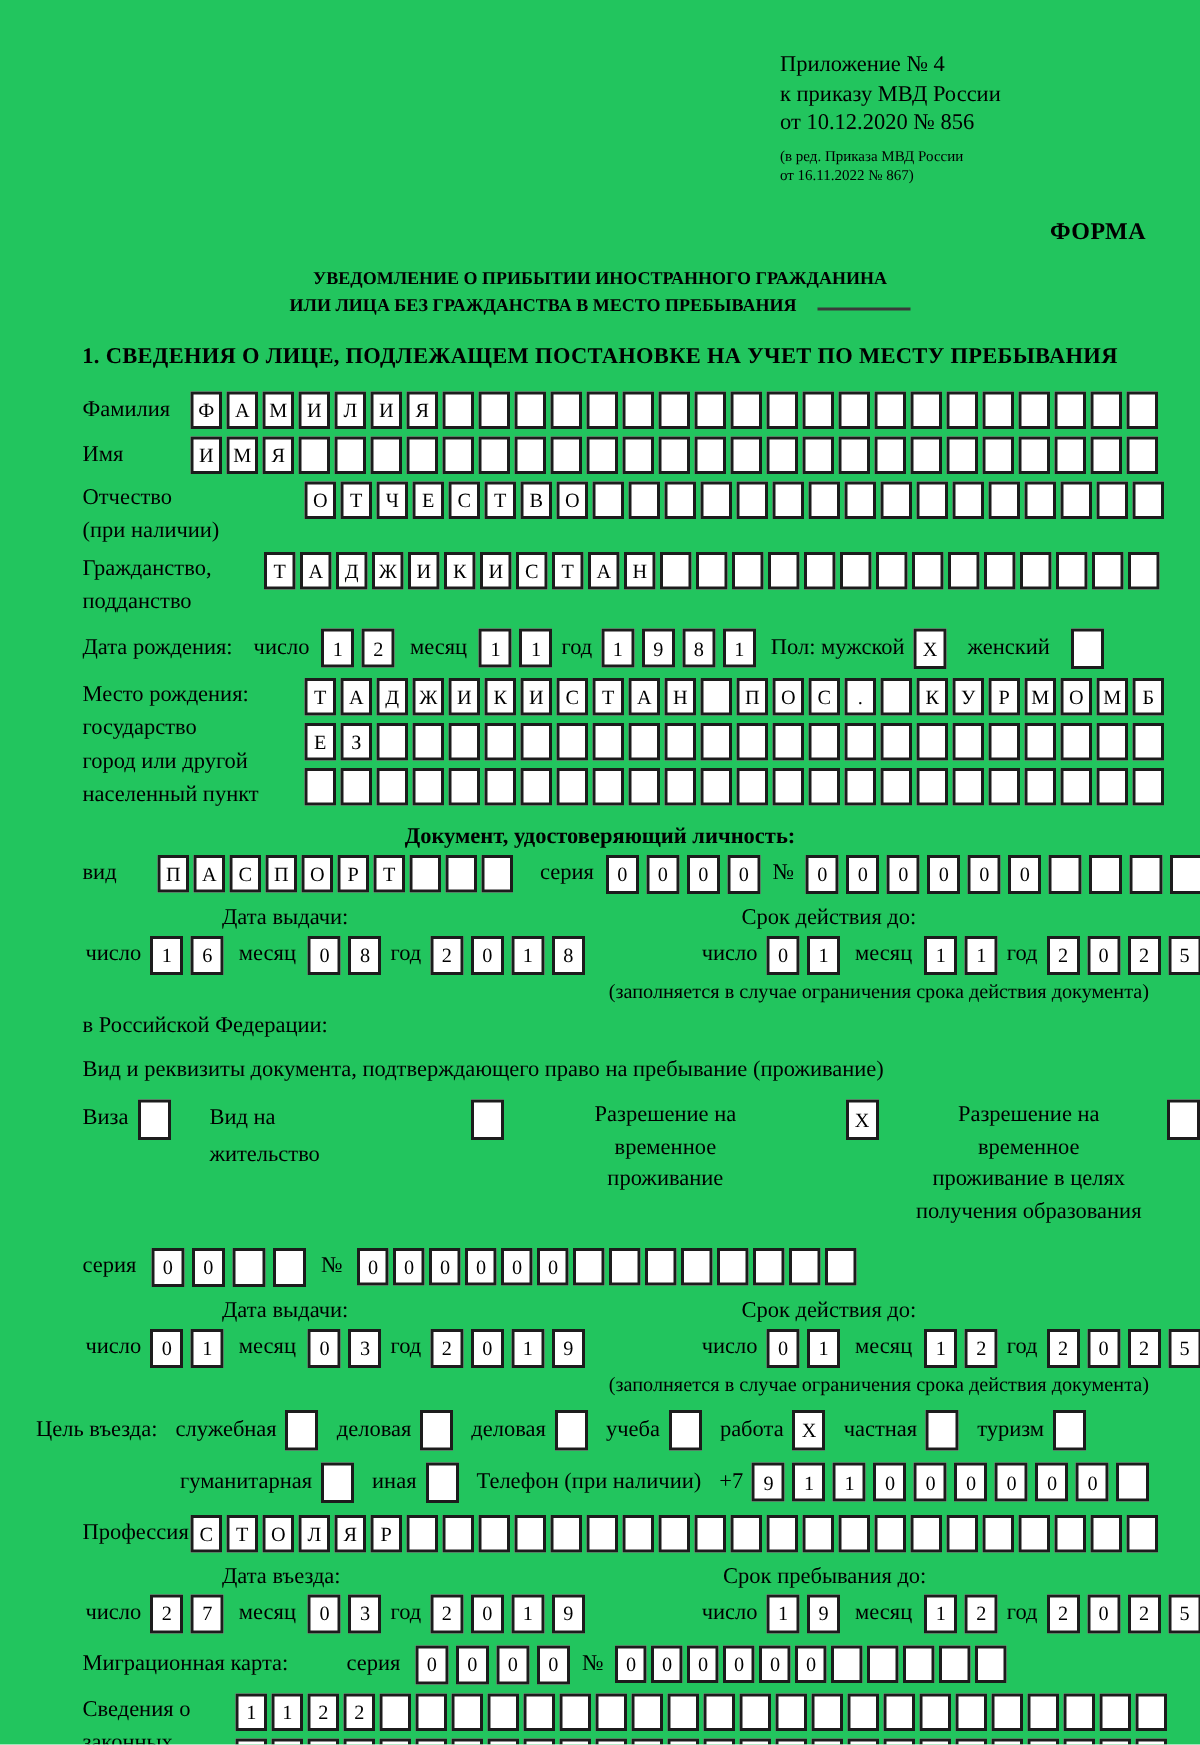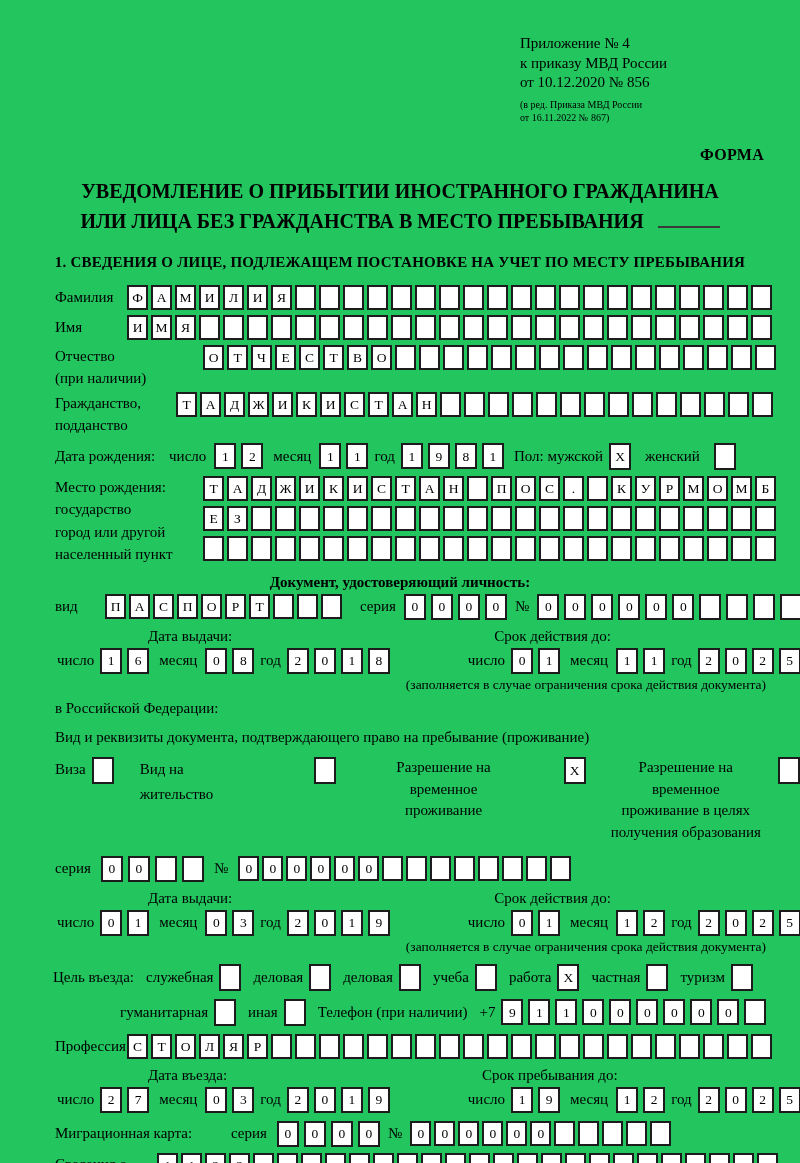--- a/index.html
+++ b/index.html
@@ -6,21 +6,21 @@
   .page {
     width:800px; height:1163px; box-sizing:border-box;
     background:#22c55e; color:#000;
     font-family:"Liberation Serif", serif; font-size:15px;
     padding-top:34px; position:relative; overflow:hidden;
   }
   
   .ref-block { margin-left:520px; line-height:1.3; }
   .ref-small { font-size:10px; margin-top:5px; line-height:1.32; }
   .forma { text-align:right; padding-right:36px; font-weight:bold; font-size:16px; margin-top:22px; letter-spacing:0.3px; }
-  .doc-title { text-align:center; font-weight:bold; font-size:20px; margin-top:12px; line-height:1.5; }
+  .doc-title { text-align:center; font-weight:bold; font-size:12px; margin-top:12px; line-height:1.5; }
   .title-underline { display:inline-block; width:62px; border-bottom:2px solid #3a3a3a; margin-left:14px; vertical-align:baseline; }
   .sec-head { text-align:center; font-weight:bold; font-size:15px; margin-top:18px; letter-spacing:0.2px; }
 
   
   .frow { display:flex; align-items:center; padding-left:55px; margin-top:5px; }
   .frow-top { align-items:flex-start; }
   .flabel { flex:none; line-height:1.45; }
   .lbl-block { flex:none; line-height:1.5; }
 
   .cells { display:inline-flex; gap:3px; flex:none; align-items:center; }
@@ -53,21 +53,21 @@
   .dates-row { display:flex; align-items:center; padding-left:57px; margin-top:3px; }
   .gap-between-dates { width:78px; flex:none; }
   .note-right { text-align:right; padding-right:34px; font-size:13.5px; margin-top:3px; }
   .plain-line { padding-left:55px; margin-top:7px; line-height:1.5; }
 
   .opt-row { display:flex; align-items:flex-start; padding-left:55px; margin-top:8px; }
   .opt { display:flex; align-items:flex-start; }
   .opt-lines { text-align:center; line-height:1.45; }
   .opt-label { line-height:1.7; }
 
-  .purpose-row { display:flex; align-items:center; padding-left:53px; margin-top:9px; flex-wrap:nowrap; }
+  .purpose-row { display:flex; align-items:center; padding-left:24px; margin-top:9px; flex-wrap:nowrap; }
   .purpose-row .olabel { margin-left:12px; }
   .purpose-row .olabel:first-child { margin-left:0; }
   .purpose-row .cells { margin-left:6px; }
 </style>
 </head>
 <body>
 
 <div class="page">
 
   <div class="ref-block">

